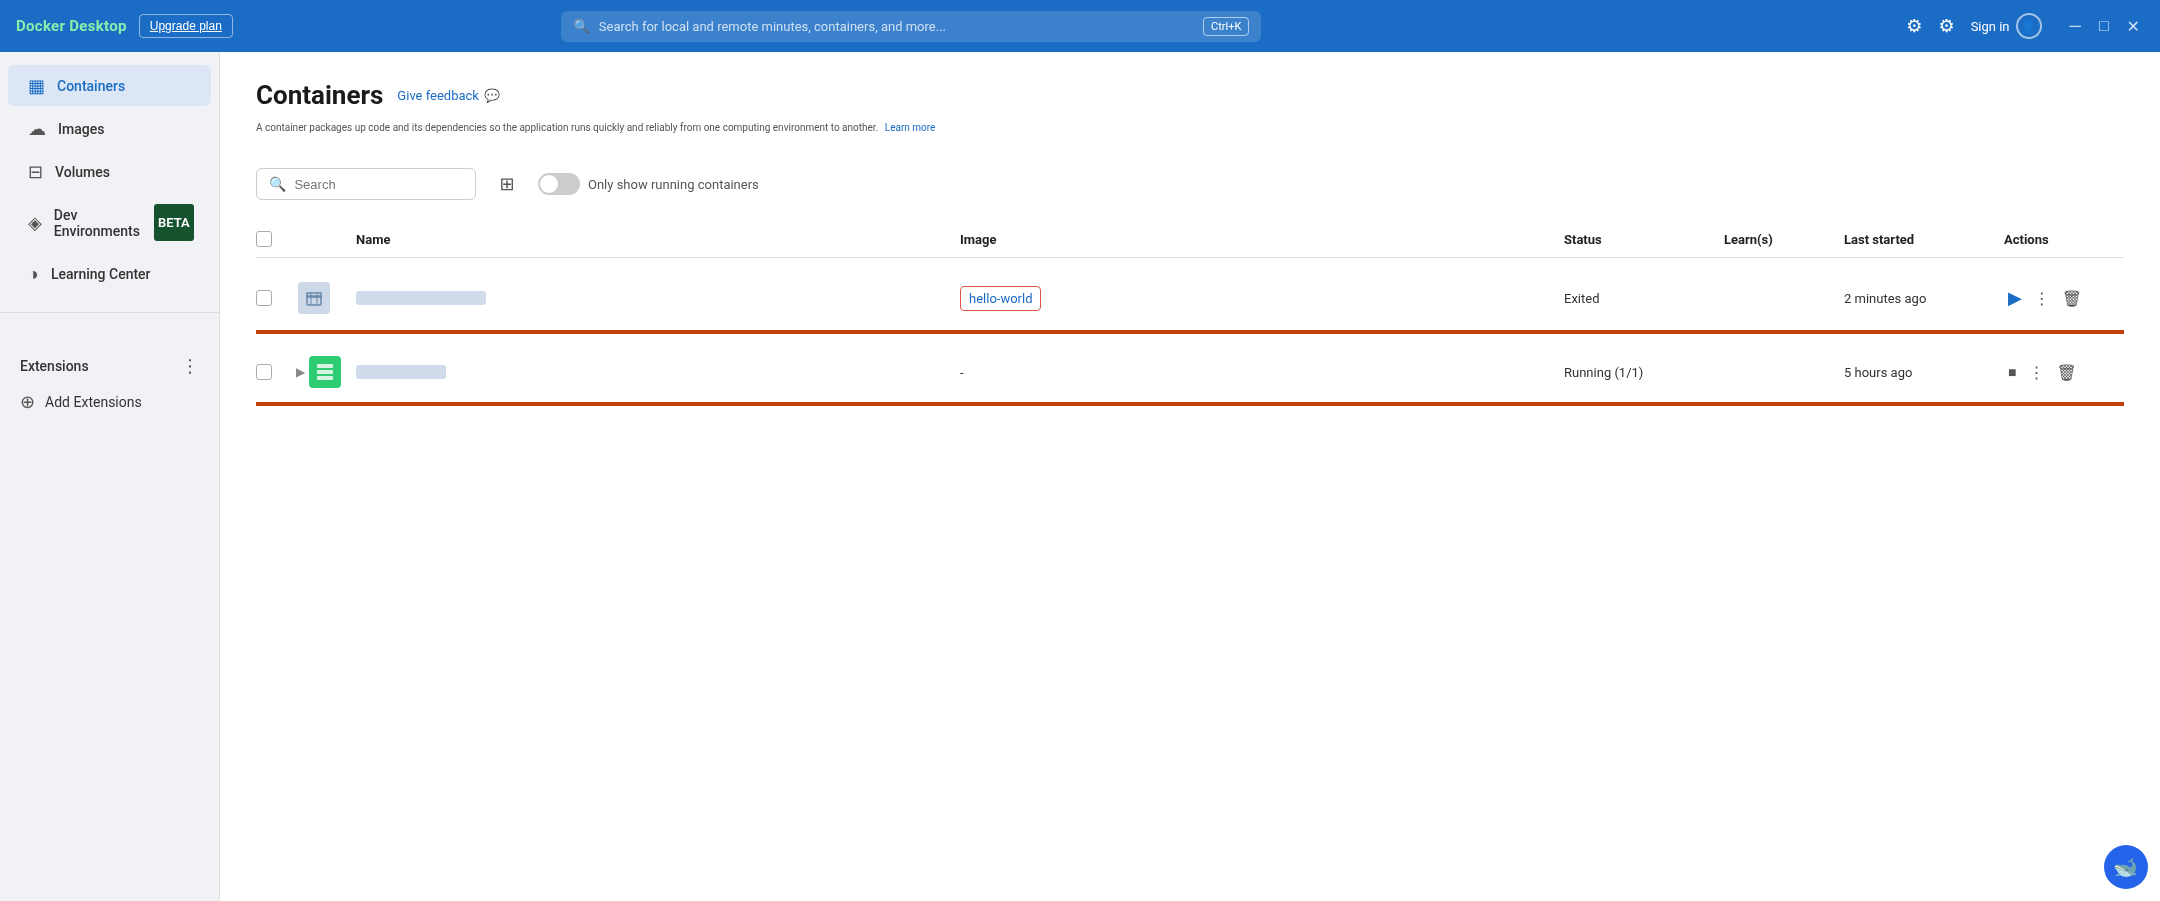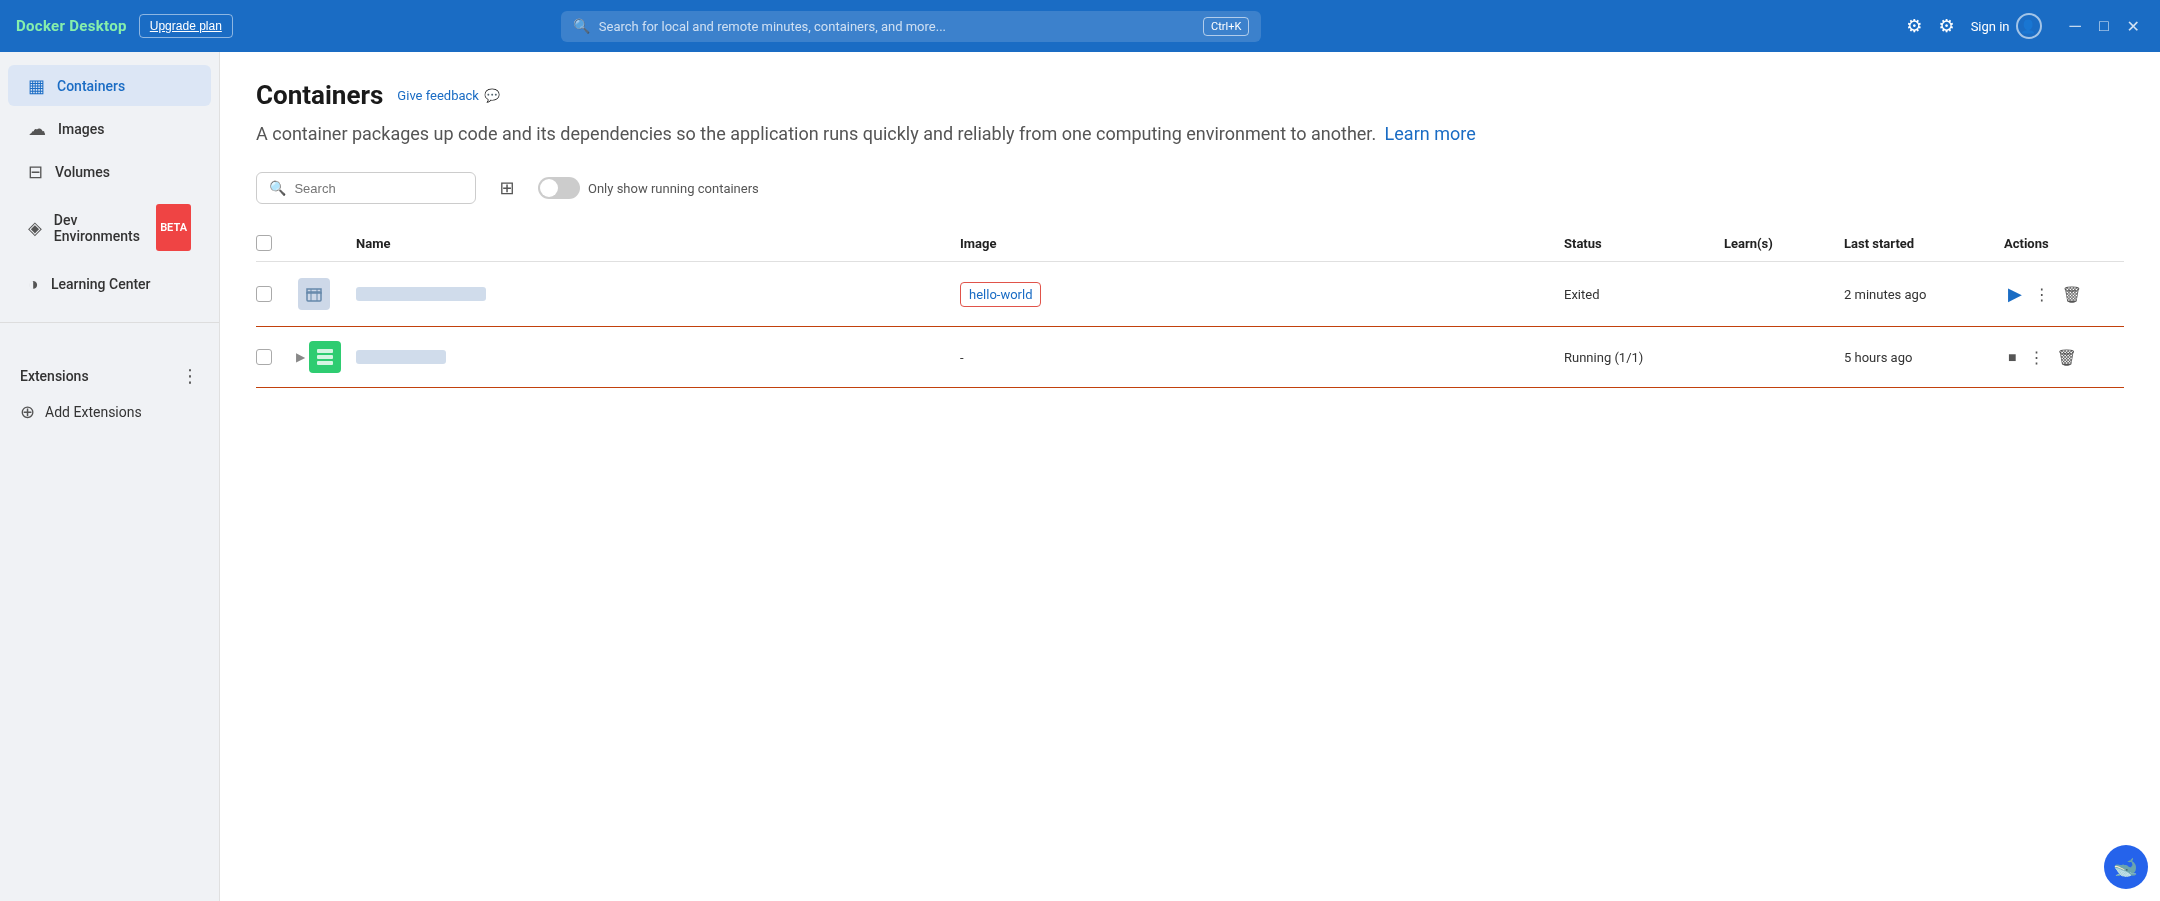--- a/index.html
+++ b/index.html
@@ -128,25 +128,25 @@
       border-radius: 6px;
       margin: 1px 8px;
       color: #333;
       font-size: 14px;
       font-weight: 500;
     }
     .sidebar-item.active { background: #dce6f5; color: #1a6cc4; }
     .sidebar-item-icon { font-size: 18px; color: #555; flex-shrink: 0; }
     .sidebar-item.active .sidebar-item-icon { color: #1a6cc4; }
     .sidebar-beta {
-      font-size: 11px;
-      background: #ef4444;
+      font-size: 13px;
+      background: #14532d;
       color: white;
       border-radius: 3px;
-      padding: 17px 4px;
+      padding: 11px 4px;
       margin-left: 2px;
       font-weight: 600;
     }
     .sidebar-section {
       margin-top: 16px;
       padding-top: 12px;
       border-top: 1px solid #ddd;
     }
     .sidebar-section-header {
       display: flex;
@@ -198,23 +198,23 @@
     .page-feedback {
       display: flex;
       align-items: center;
       gap: 5px;
       color: #1a6cc4;
       font-size: 13px;
       cursor: pointer;
       text-decoration: none;
     }
     .page-description {
-      font-size: 18px;
+      font-size: 10px;
       color: #555;
-      margin-bottom: 24px;
+      margin-bottom: 32px;
       line-height: 1.5;
     }
     .page-description a {
       color: #1a6cc4;
       text-decoration: none;
     }
 
     
     .toolbar {
       display: flex;
@@ -288,21 +288,22 @@
     .table-header-cell {
       font-size: 13px;
       font-weight: 700;
       color: #222;
     }
     .table-row {
       display: grid;
       grid-template-columns: 40px 60px 1fr 1fr 160px 120px 160px 120px;
       align-items: center;
       padding: 14px 0;
-      border-bottom: 1px solid #c2410c;
+      border-bottom: 4px solid #c2410c;
+      margin-top: 8px;
     }
     .table-cell { font-size: 13px; color: #333; }
     .table-cell.image-cell {
       border: 1.5px solid #e0534a;
       border-radius: 4px;
       padding: 4px 8px;
       display: inline-block;
     }
     .table-cell a { color: #1a6cc4; text-decoration: none; }
     .container-icon {

